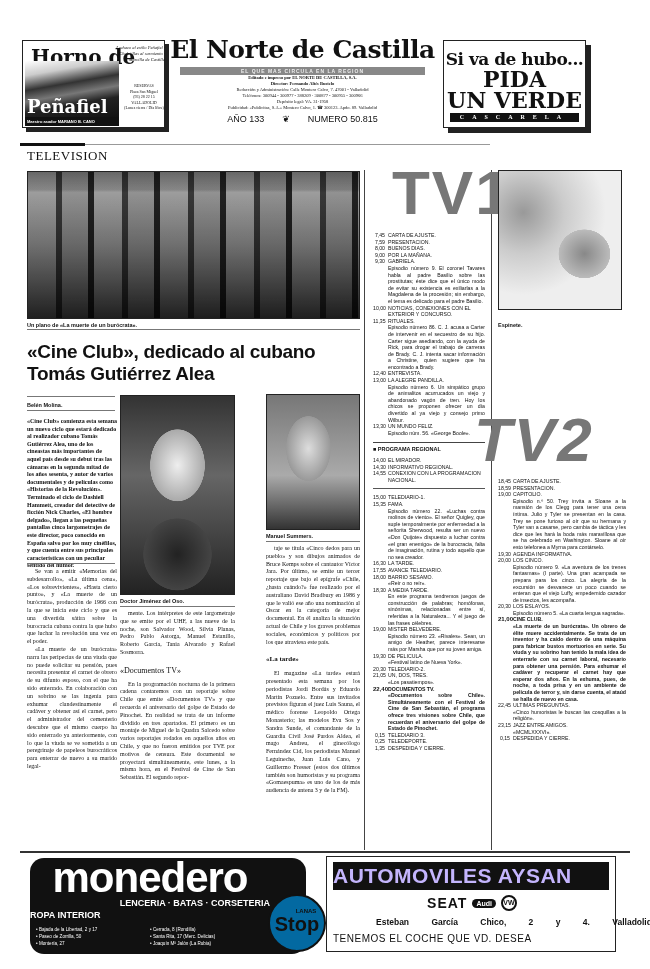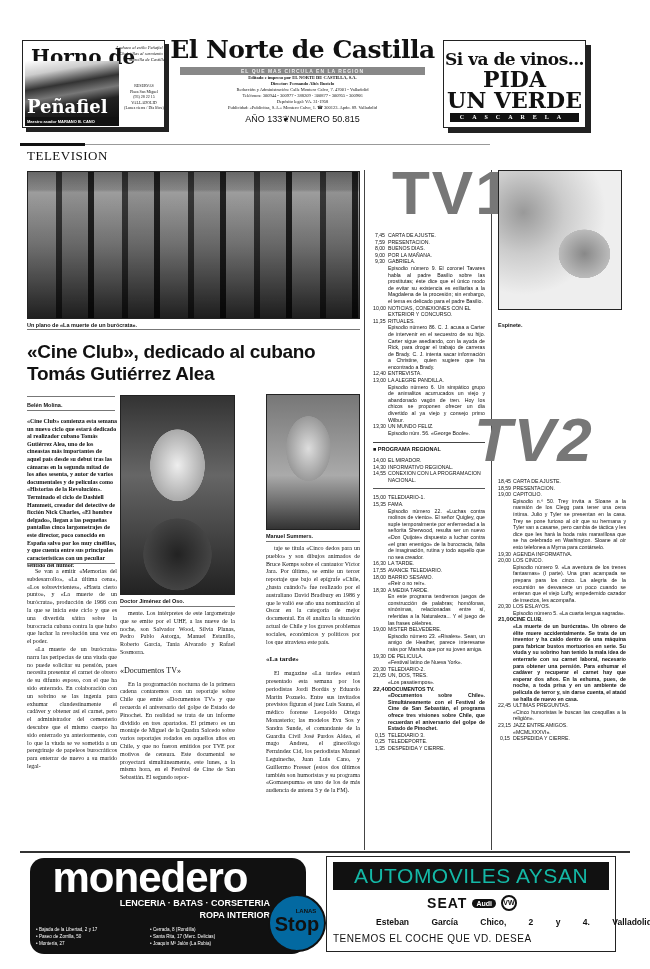--- a/index.html
+++ b/index.html
@@ -13,21 +13,21 @@
   .horno-img { left: 2px; top: 20px; width: 94px; height: 58px; background: linear-gradient(170deg, #fff 0%, #ccc 20%, #333 40%, #777 55%, #222 70%, #111 100%); }
   .horno-name { left: 4px; top: 55px; color: #fff; font-size: 18px; font-weight: bold; font-family: "DejaVu Serif", serif; }
   .horno-footer { left: 2px; top: 76px; width: 94px; height: 9px; background: #111; color: #fff; font-size: 4px; padding-left: 2px; line-height: 9px; font-family: "Liberation Sans", sans-serif; font-weight: bold; }
   .horno-info { left: 100px; top: 42px; width: 42px; font-size: 4px; line-height: 5.5px; text-align: center; }
 
   .mast { left: 170px; top: 35px; width: 265px; text-align: center; }
   .mast-title { font-family: "DejaVu Serif", serif; font-weight: bold; font-size: 25px; letter-spacing: -0.5px; line-height: 30px; }
   .mast-slogan { margin: 2px 10px 0 10px; background: #888; color: #eee; font-size: 5px; font-weight: bold; letter-spacing: 1px; height: 8px; line-height: 8px; font-family: "Liberation Sans", sans-serif; }
   .mast-line { font-size: 4.5px; line-height: 6px; }
   .mast-line.b { font-weight: bold; }
-  .mast-bottom { display: flex; justify-content: center; margin-top: 3px; font-family: "Liberation Sans", sans-serif; font-size: 9px; }
+  .mast-bottom { display: flex; justify-content: center; gap: 18px; margin-top: 3px; font-family: "Liberation Sans", sans-serif; font-size: 9px; }
 
   .ad-vinos { left: 443px; top: 40px; width: 143px; height: 88px; border: 1px solid #222; box-shadow: 5px 5px 0 #222; background: #fff; text-align: center; }
   .vinos-1 { margin-top: 8px; font-size: 17px; font-weight: bold; font-family: "DejaVu Serif", serif; letter-spacing: -0.5px; }
   .vinos-2 { font-size: 22px; font-weight: bold; font-family: "DejaVu Serif", serif; line-height: 20px; }
   .vinos-3 { font-size: 22px; font-weight: bold; font-family: "DejaVu Serif", serif; line-height: 22px; }
   .vinos-bar { margin: 2px 6px 0 6px; background: #111; color: #fff; font-size: 6px; letter-spacing: 8px; height: 9px; line-height: 9px; font-weight: bold; }
 
   .rule-top { left: 20px; top: 144px; width: 470px; height: 1px; background: #999; }
   .rule-thick { left: 20px; top: 143px; width: 65px; height: 3px; background: #111; }
   .section-label { left: 27px; top: 148px; font-size: 13px; letter-spacing: 0.5px; }
@@ -97,30 +97,30 @@
   .cap-espinete { left: 498px; top: 322px; font-size: 5.5px; font-family: "Liberation Sans", sans-serif; font-weight: bold; }
   .tv2 { left: 474px; top: 410px; font-size: 62px; line-height: 60px; font-style: italic; }
   .tv2-list { left: 498px; top: 478px; width: 128px; }
 
   .rule-bottom { left: 20px; top: 851px; width: 610px; height: 2px; background: #333; }
 
   
   .ad-monedero { left: 30px; top: 858px; width: 276px; height: 96px; background: #111; border-radius: 14px; color: #fff; }
   .mon-logo { left: 0; width: 240px; top: 4px; text-align: center; font-family: "Liberation Sans", sans-serif; font-size: 42px; font-weight: bold; letter-spacing: -1px; line-height: 32px; }
   .mon-line1 { left: 0; top: 40px; width: 240px; text-align: right; font-family: "Liberation Sans", sans-serif; font-weight: bold; font-size: 9px; }
-  .mon-line2 { left: 0; top: 52px; width: 240px; text-align: right; font-family: "Liberation Sans", sans-serif; font-weight: bold; font-size: 9px; }
+  .mon-line2 { left: 0; top: 52px; width: 240px; text-align: left; font-family: "Liberation Sans", sans-serif; font-weight: bold; font-size: 9px; }
   .mon-addr { font-family: "Liberation Sans", sans-serif; font-size: 4.6px; line-height: 7px; }
   .mon-addr-l { left: 6px; top: 68px; width: 110px; }
   .mon-addr-r { left: 120px; top: 68px; width: 110px; }
   .stop { left: 238px; top: 36px; width: 58px; height: 58px; border-radius: 50%; background: #0369a1; border: 2px solid #111; color: #111; text-align: center; }
   .stop-lanas { font-family: "Liberation Sans", sans-serif; font-size: 6px; font-weight: bold; margin-top: 12px; margin-left: 18px; }
   .stop-word { font-family: "Liberation Sans", sans-serif; font-size: 20px; font-weight: bold; line-height: 20px; }
 
   .ad-aysan { left: 326px; top: 856px; width: 290px; height: 96px; border: 1px solid #222; background: #fff; }
-  .aysan-title { left: 6px; top: 5px; width: 276px; height: 28px; background: #111; color: #14b8a6; text-align: center; font-family: "Liberation Sans", sans-serif; font-weight: normal; font-size: 21px; line-height: 28px; letter-spacing: 0.5px; }
+  .aysan-title { left: 6px; top: 5px; width: 276px; height: 28px; background: #111; color: #c4b5fd; font-family: "Liberation Sans", sans-serif; font-weight: bold; font-size: 21px; line-height: 28px; letter-spacing: 0.5px; }
   .aysan-brands { left: 0; top: 38px; width: 290px; display: flex; justify-content: center; align-items: center; gap: 5px; }
   .seat { font-family: "Liberation Sans", sans-serif; font-weight: bold; font-size: 14px; letter-spacing: 1px; }
   .audi { background: #111; color: #fff; border-radius: 8px; padding: 1px 4px; font-family: "Liberation Sans", sans-serif; font-size: 7px; font-weight: bold; }
   .vw { width: 16px; height: 16px; border-radius: 50%; border: 2px solid #111; font-family: "Liberation Sans", sans-serif; font-size: 7px; font-weight: bold; text-align: center; line-height: 12px; }
   .aysan-addr { left: 6px; top: 60px; width: 276px; font-family: "Liberation Sans", sans-serif; font-weight: bold; font-size: 8.5px; display: flex; justify-content: space-between; margin-left: 43px; }
   .aysan-slogan { left: 6px; top: 76px; width: 276px; font-family: "Liberation Sans", sans-serif; font-size: 10px; text-align: left; letter-spacing: 0.5px; }
 </style>
 </head>
 <body>
 
@@ -149,21 +149,21 @@
   <div class="mast-line">Depósito legal: VA. 31-1958</div>
   <div class="mast-line">Publicidad: «Publicitas, S.A.» Montero Calvo, 1. ☎ 300123. Apdo. 89. Valladolid</div>
   <div class="mast-bottom">
     <span>AÑO 133</span>
     <span>❦</span>
     <span>NUMERO 50.815</span>
   </div>
 </div>
 
 <div class="abs ad-vinos">
-  <div class="vinos-1">Si va de vinos...</div>
+  <div class="vinos-1">Si va de hubo...</div>
   <div class="vinos-2">PIDA</div>
   <div class="vinos-3">UN VERDE</div>
   <div class="vinos-bar">CASCARELA</div>
 </div>
 
 <div class="abs rule-top"></div>
 <div class="abs rule-thick"></div>
 <div class="abs section-label">TELEVISION</div>
 
 <div class="abs photo-main"></div>

